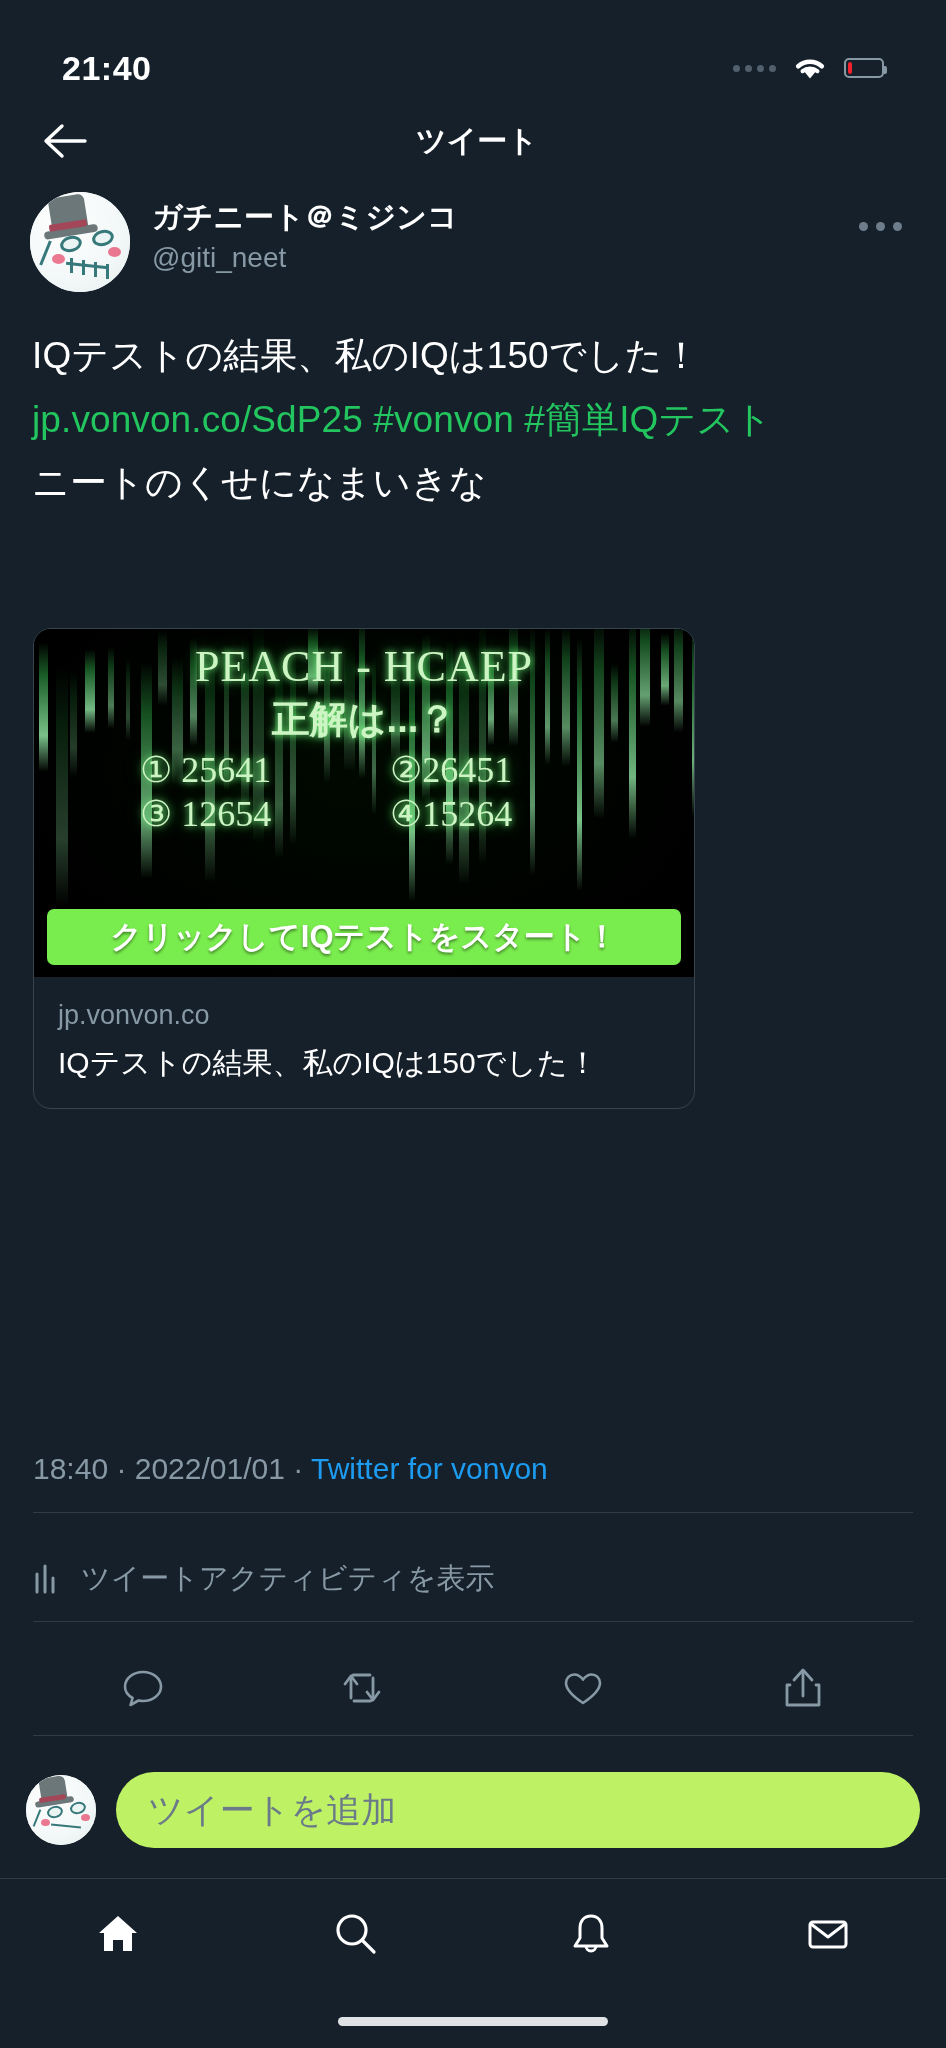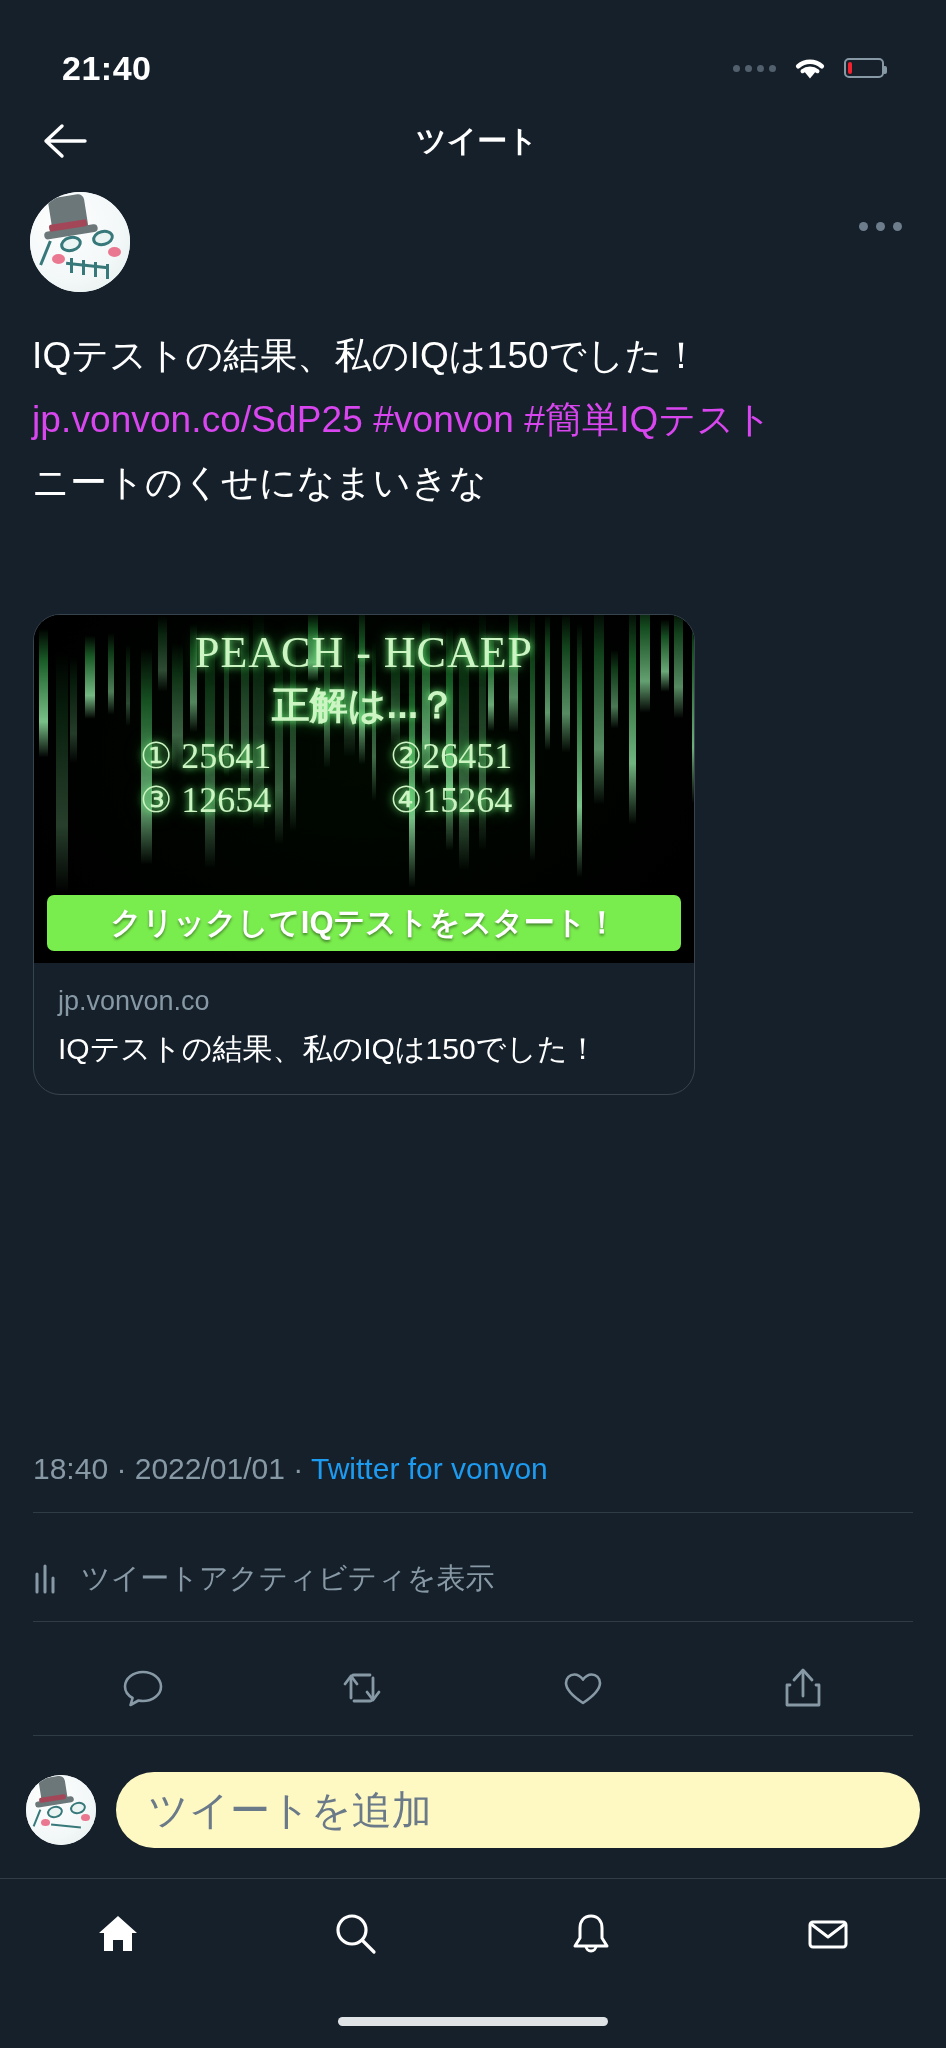--- a/index.html
+++ b/index.html
@@ -107,26 +107,26 @@
     display: flex; gap: 8px; align-items: center; padding: 10px;
   }
   .more-btn i { width: 9px; height: 9px; border-radius: 50%; background: #6e7d8c; display: block; }
 
   
   .tweet-text {
     position: absolute; top: 324px; left: 32px; right: 34px;
     font-size: 37px; line-height: 1.72; color: #fff; font-weight: 400;
     letter-spacing: .1px;
   }
-  .tweet-text a { color: #d946ef; text-decoration: none; }
+  .tweet-text a { color: #22c55e; text-decoration: none; }
 
   
   .card {
-    position: absolute; top: 614px; left: 33px; width: 662px;
-    border: 1px solid #38444d; border-radius: 27px; overflow: hidden;
+    position: absolute; top: 628px; left: 33px; width: 662px;
+    border: 1px solid #38444d; border-radius: 18px; overflow: hidden;
     background: #15202b;
   }
   .card-img {
     position: relative; width: 100%; height: 348px;
     background:
       radial-gradient(ellipse at 50% 40%, rgba(0,25,0,.35) 0%, rgba(0,0,0,1) 78%),
       #000;
     overflow: hidden;
   }
   .rain { position: absolute; inset: 0; opacity: .85; }
@@ -201,23 +201,23 @@
   .compose .avatar .band { left: 13px; top: 21px; width: 27px; height: 5px; }
   .compose .avatar .eye { width: 16px; height: 12px; border-width: 2px; }
   .compose .avatar .eye.l { left: 21px; top: 31px; }
   .compose .avatar .eye.r { left: 44px; top: 27px; }
   .compose .avatar .mouth { left: 25px; top: 50px; width: 30px; height: 2px; }
   .compose .avatar .cheek { width: 9px; height: 7px; }
   .compose .avatar .cheek.l { left: 15px; top: 44px; }
   .compose .avatar .cheek.r { left: 55px; top: 39px; }
   .compose .avatar .scar { left: 10px; top: 34px; height: 18px; width: 2px; }
   .compose-field {
-    flex: 1; height: 76px; border-radius: 38px; background: #fef9c3;
+    flex: 1; height: 76px; border-radius: 38px; background: #bef264;
     display: flex; align-items: center; padding: 0 32px;
-    color: #6b7a89; font-size: 40px;
+    color: #6b7a89; font-size: 35px;
   }
 
   
   .tabbar {
     position: absolute; bottom: 60px; left: 0; right: 0; height: 110px;
     display: flex; align-items: center; justify-content: space-around;
     border-top: 1px solid #2f3b45;
   }
   .tab { width: 110px; height: 80px; display: flex; align-items: center; justify-content: center; }
   .home-indicator {
@@ -267,20 +267,24 @@
       <div class="band"></div>
       <div class="eye l"></div>
       <div class="eye r"></div>
       <div class="cheek l"></div>
       <div class="cheek r"></div>
       <div class="mouth"></div>
       <div class="stitch" style="left:40px"></div>
       <div class="stitch" style="left:52px;top:68px"></div>
       <div class="stitch" style="left:64px;top:70px"></div>
       <div class="stitch" style="left:76px;top:72px"></div>
+    </div>
+    <div class="names">
+      <div class="display-name">ガチニート＠ミジンコ</div>
+      <div class="handle">@giti_neet</div>
     </div>
     <div class="more-btn">
       <i></i>
         <i></i>
         <i></i>
     </div>
   </div>
 
   <div class="tweet-text"><span>IQテストの結果、私のIQは150でした！ </span><a href="#">jp.vonvon.co/SdP25</a><span> </span><a href="#">#vonvon</a><span> </span><a href="#">#簡単IQテスト</a><br><span>ニートのくせになまいきな</span></div>
 

